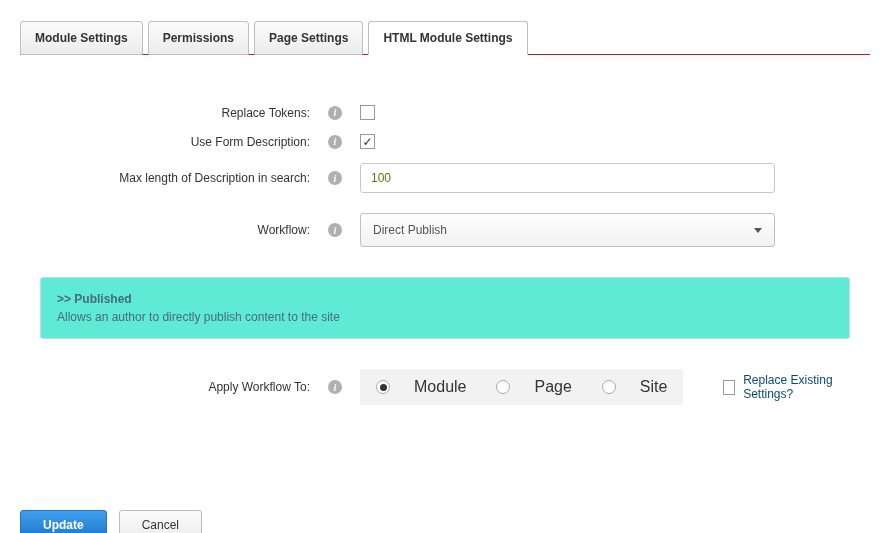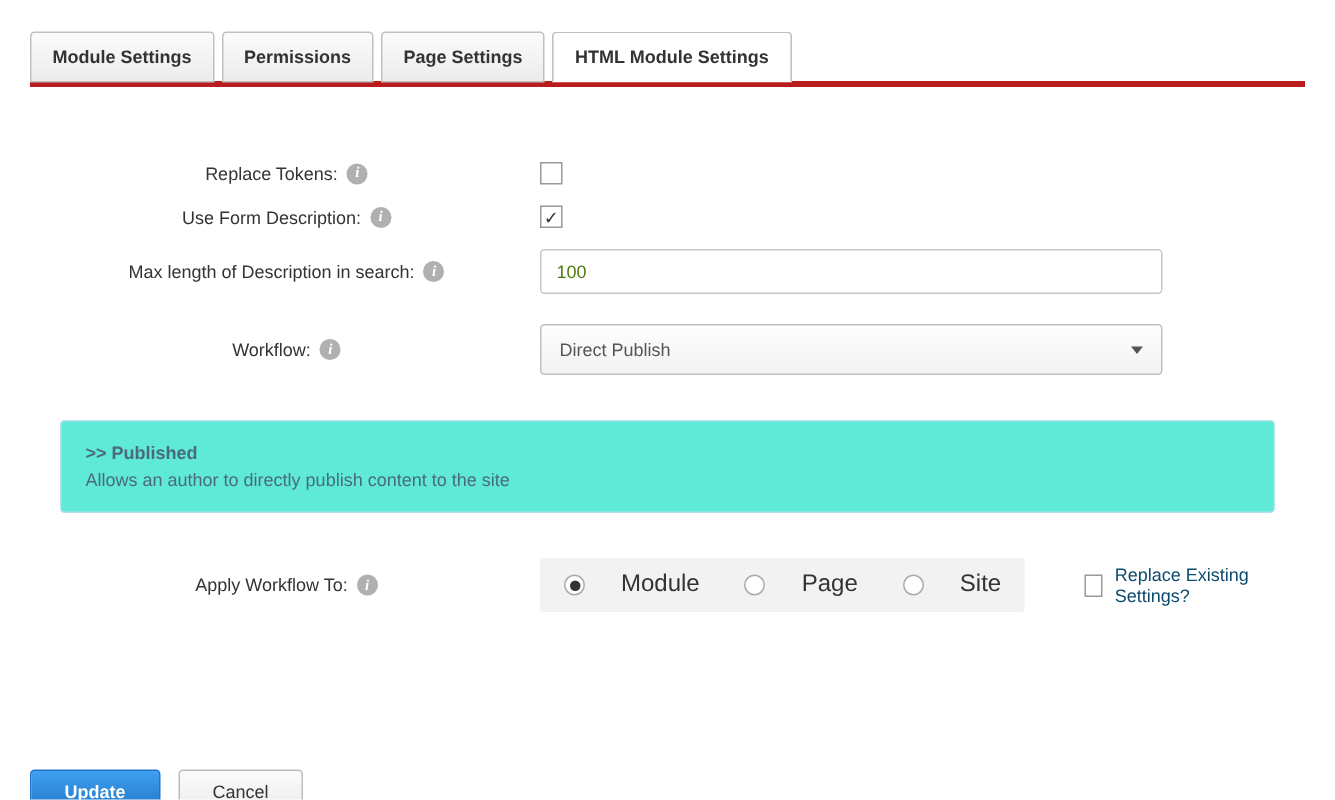--- a/index.html
+++ b/index.html
@@ -8,21 +8,21 @@
     font-size: 12px;
     color: #333;
     background: #fff;
     width: 890px;
     height: 533px;
     padding: 20px;
   }
   .tabs {
     display: flex;
     gap: 5px;
-    border-bottom: 4px solid #b91c1c;
+    border-bottom: 1px solid #b91c1c;
     align-items: flex-start;
   }
   .tab {
     padding: 9px 14px;
     background: linear-gradient(#fbfbfb, #ececec);
     border: 1px solid #bfbfbf;
     border-radius: 3px 3px 0 0;
     cursor: pointer;
     font-size: 12px;
     font-weight: bold;
@@ -40,23 +40,23 @@
     align-items: center;
     margin-bottom: 14px;
   }
   .label-col {
     width: 310px;
     text-align: right;
     padding-right: 8px;
     font-size: 12px;
     color: #333;
     display:flex;
-    justify-content:center;
-    align-items:center;
-    gap:6px;
+    justify-content:flex-end;
+    align-items:center;
+    gap:18px;
   }
   .info-icon {
     display:inline-flex;
     width:14px; height:14px;
     background:#b0b0b0;
     border-radius:50%;
     color:#fff;
     font-size:10px;
     font-weight:bold;
     align-items:center;

